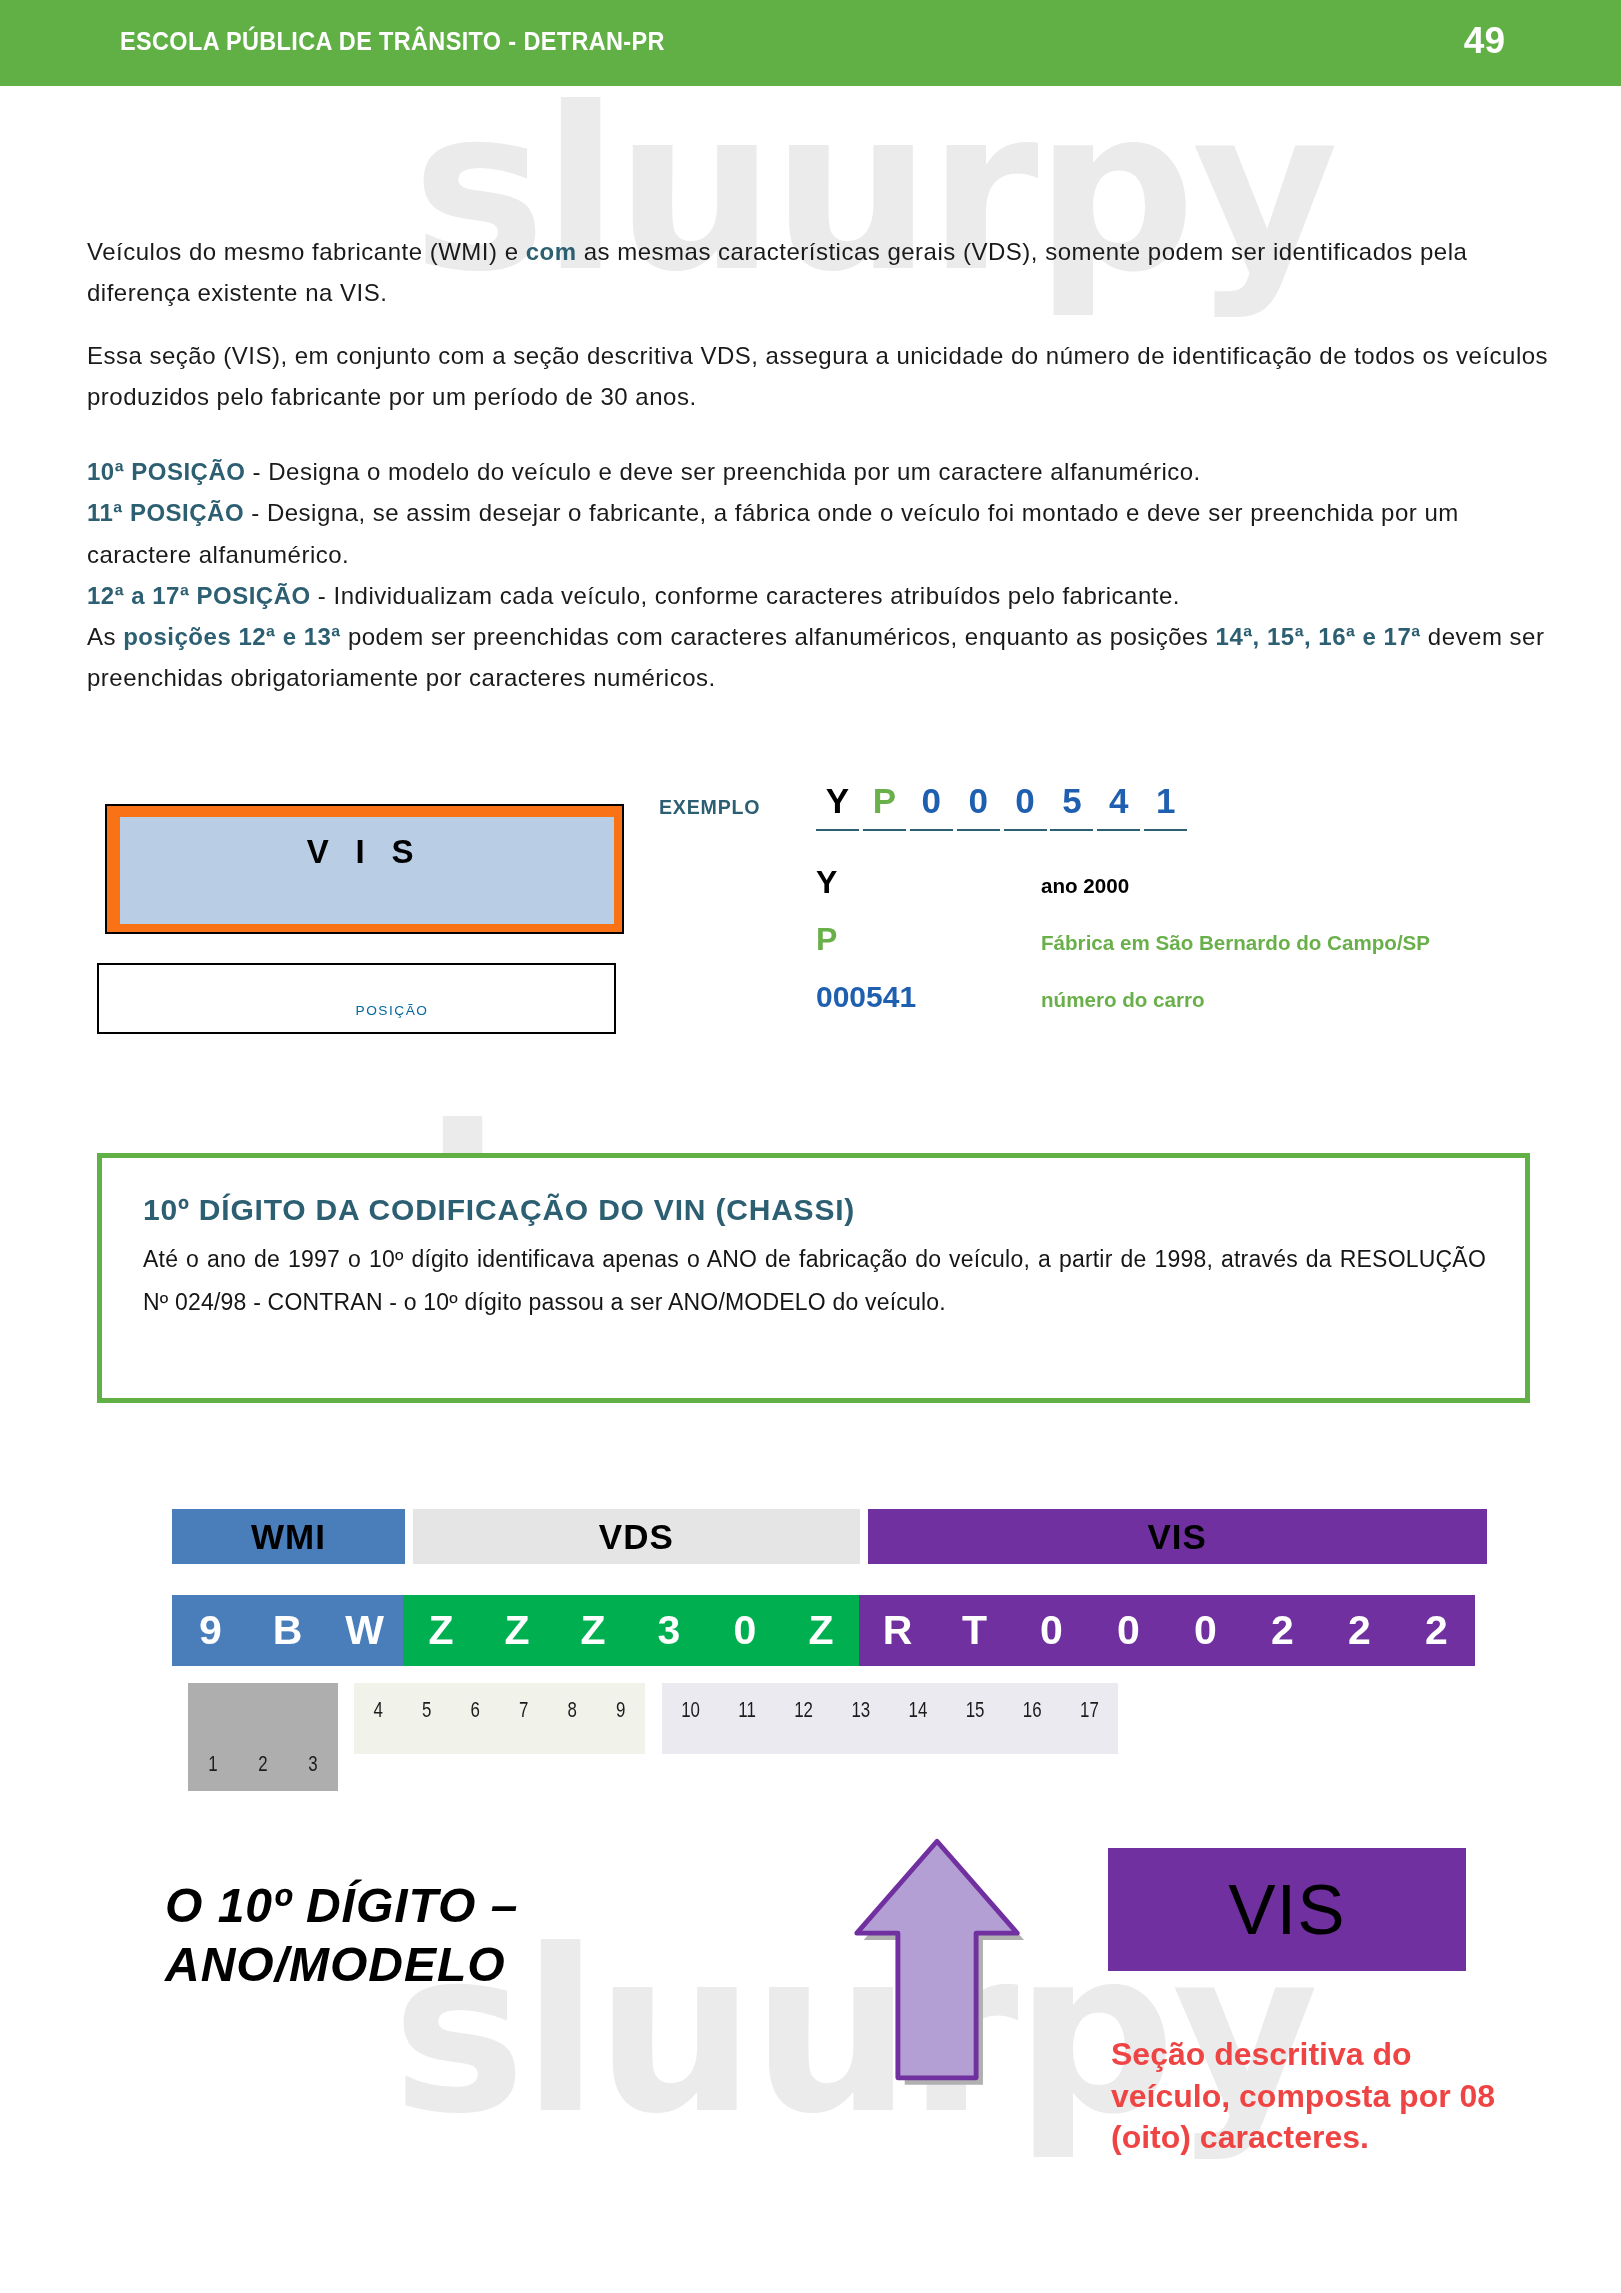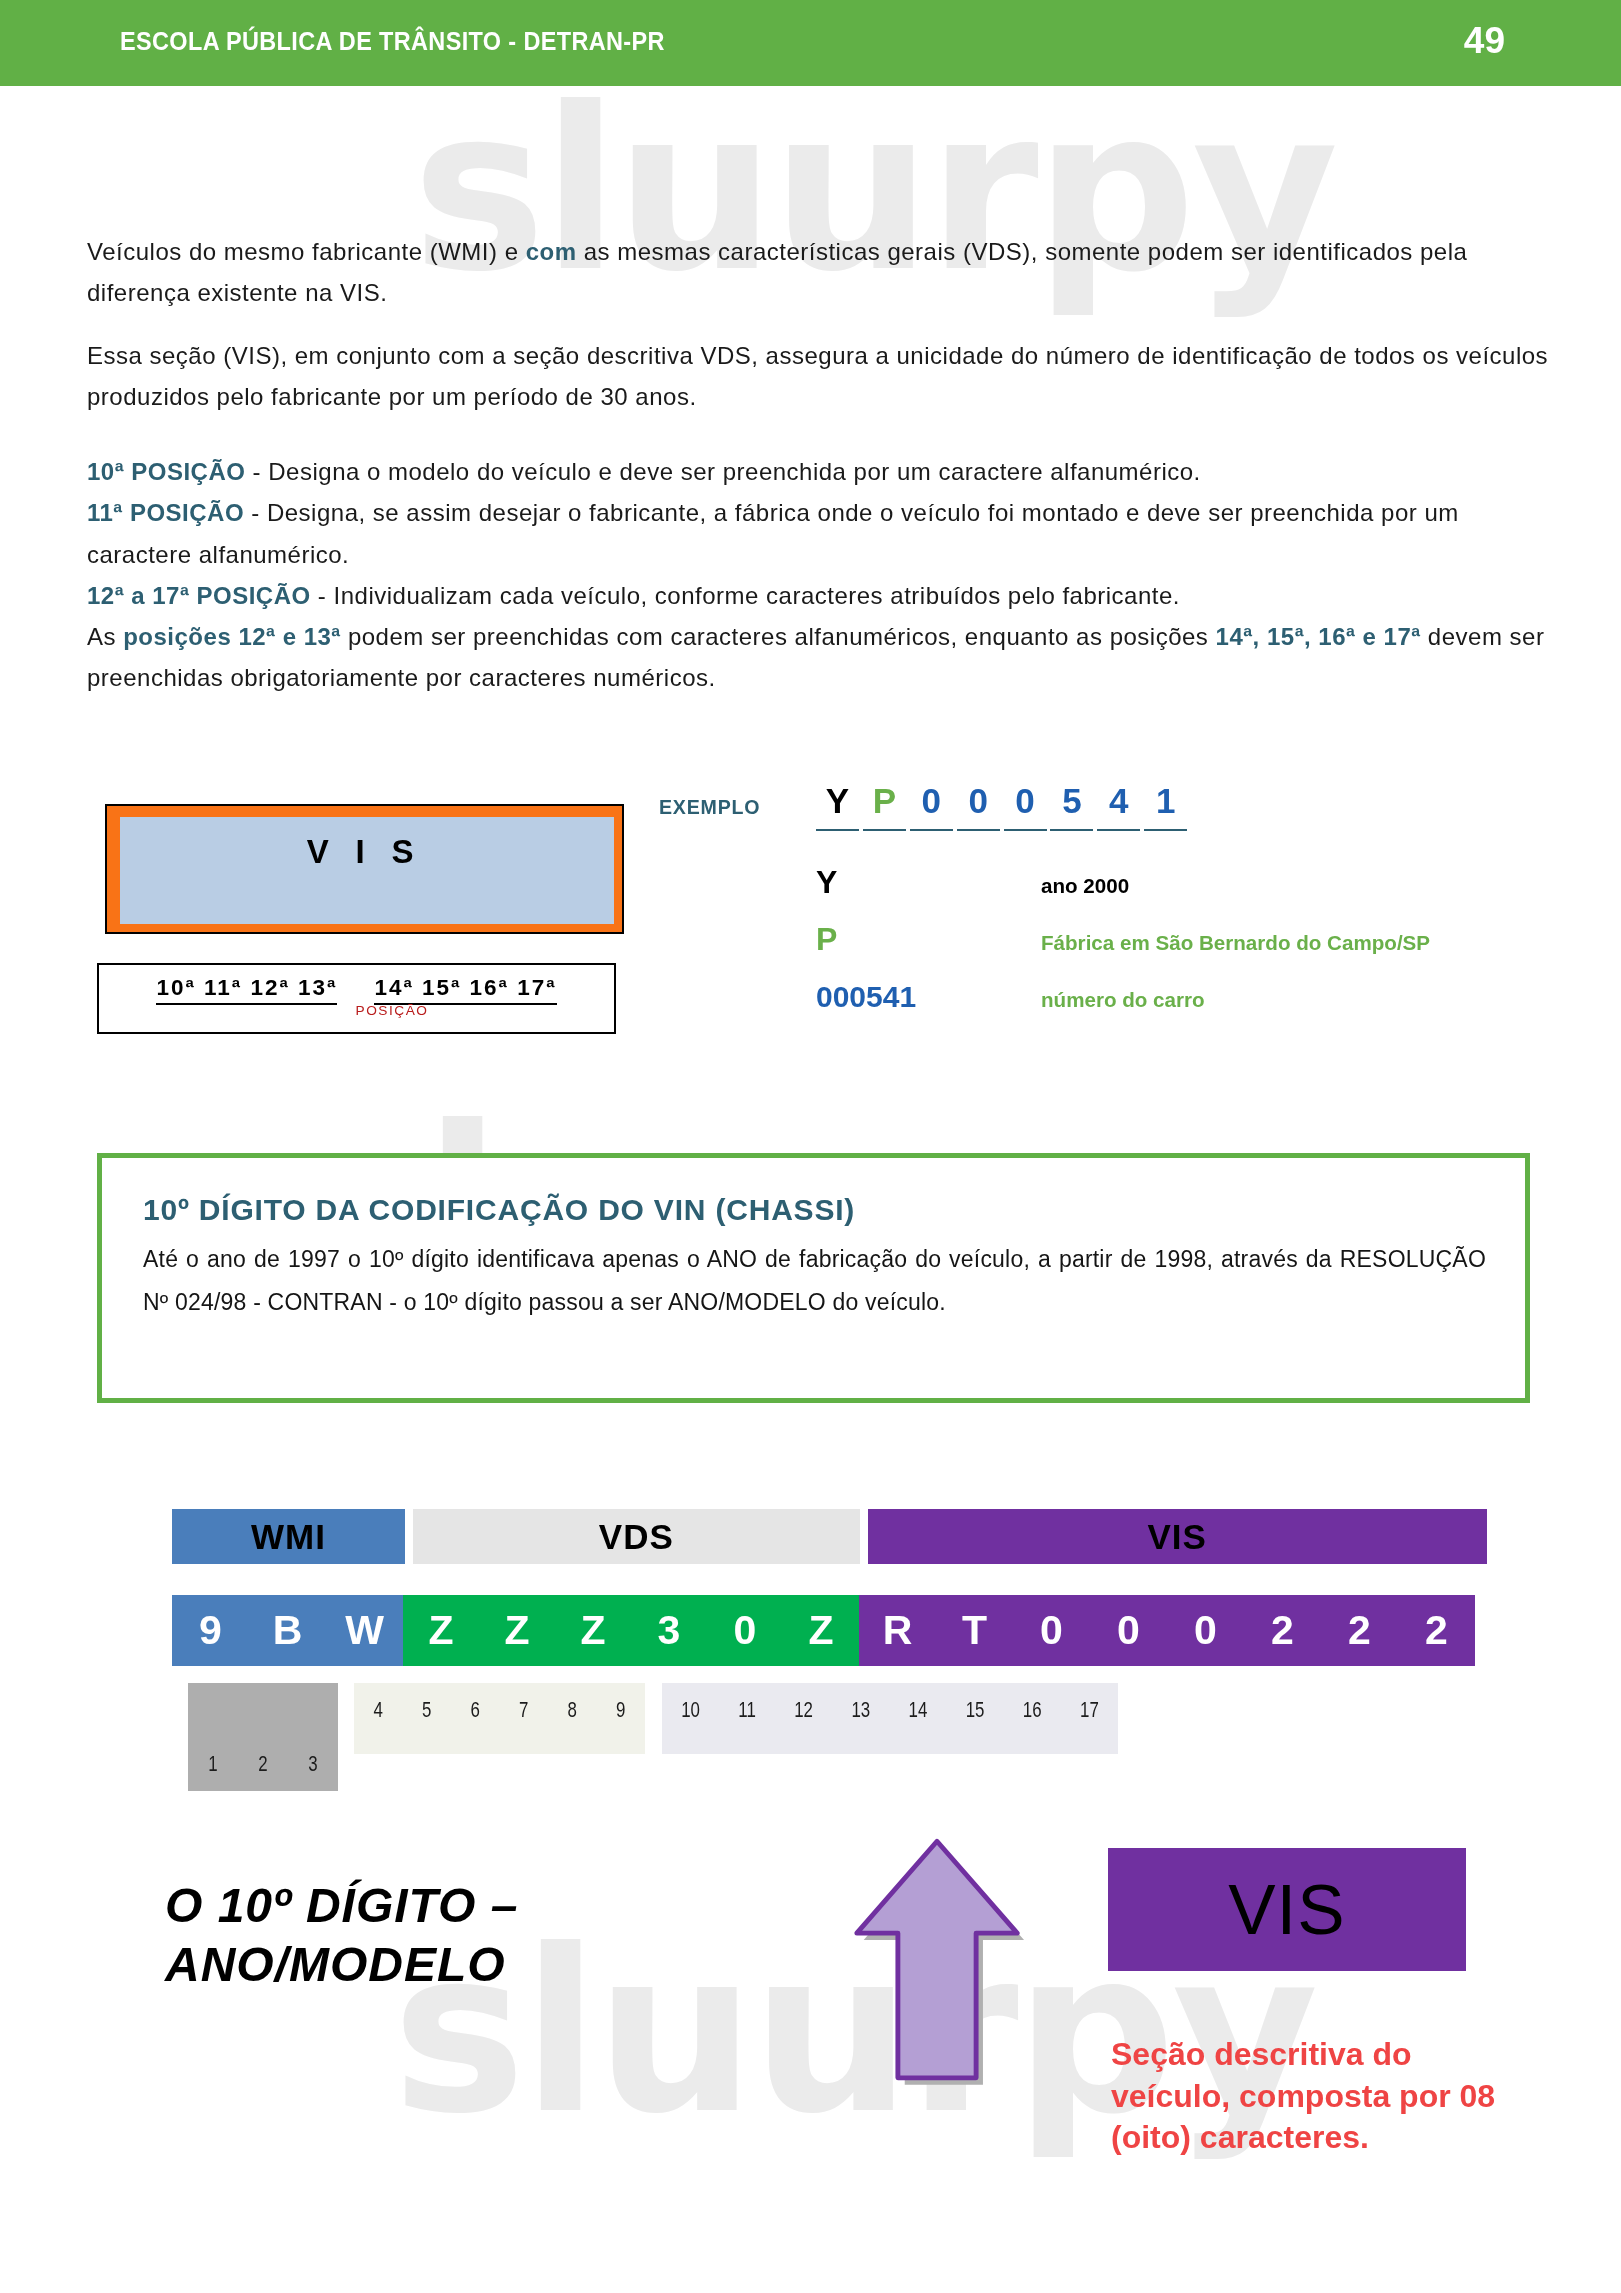--- a/index.html
+++ b/index.html
@@ -142,21 +142,21 @@
     padding-bottom: 2px;
     color: #000;
   }
   .pos-caption {
     position: absolute;
     width: 100%;
     top: 38px;
     text-align: center;
     font-size: 13.7px;
     letter-spacing: 1.5px;
-    color: #b91c1c;
+    color: #0369a1;
     padding-left: 71px;
     box-sizing: border-box;
   }
 
   
   .exemplo-label {
     position: absolute;
     left: 659px;
     top: 796px;
     font-size: 19.6px;
@@ -423,24 +423,20 @@
   </div>
 
 </div>
 
 <div class="vis-outer-box">
   <div class="vis-inner-fill"></div>
   <div class="vis-inner-label">V I S</div>
 </div>
 
 <div class="pos-outer-box">
-  <div class="pos-row">
-    <span class="pos-grp">10ª 11ª 12ª 13ª</span>
-    <span class="pos-grp">14ª  15ª 16ª 17ª</span>
-  </div>
   <div class="pos-caption">POSIÇÃO</div>
 </div>
 
 <div class="exemplo-label">EXEMPLO</div>
 <div class="vin-sample" id="vin-sample">
     <div class="vin-char c-black">Y</div>
     <div class="vin-char c-green">P</div>
     <div class="vin-char c-blue">0</div>
     <div class="vin-char c-blue">0</div>
     <div class="vin-char c-blue">0</div>

